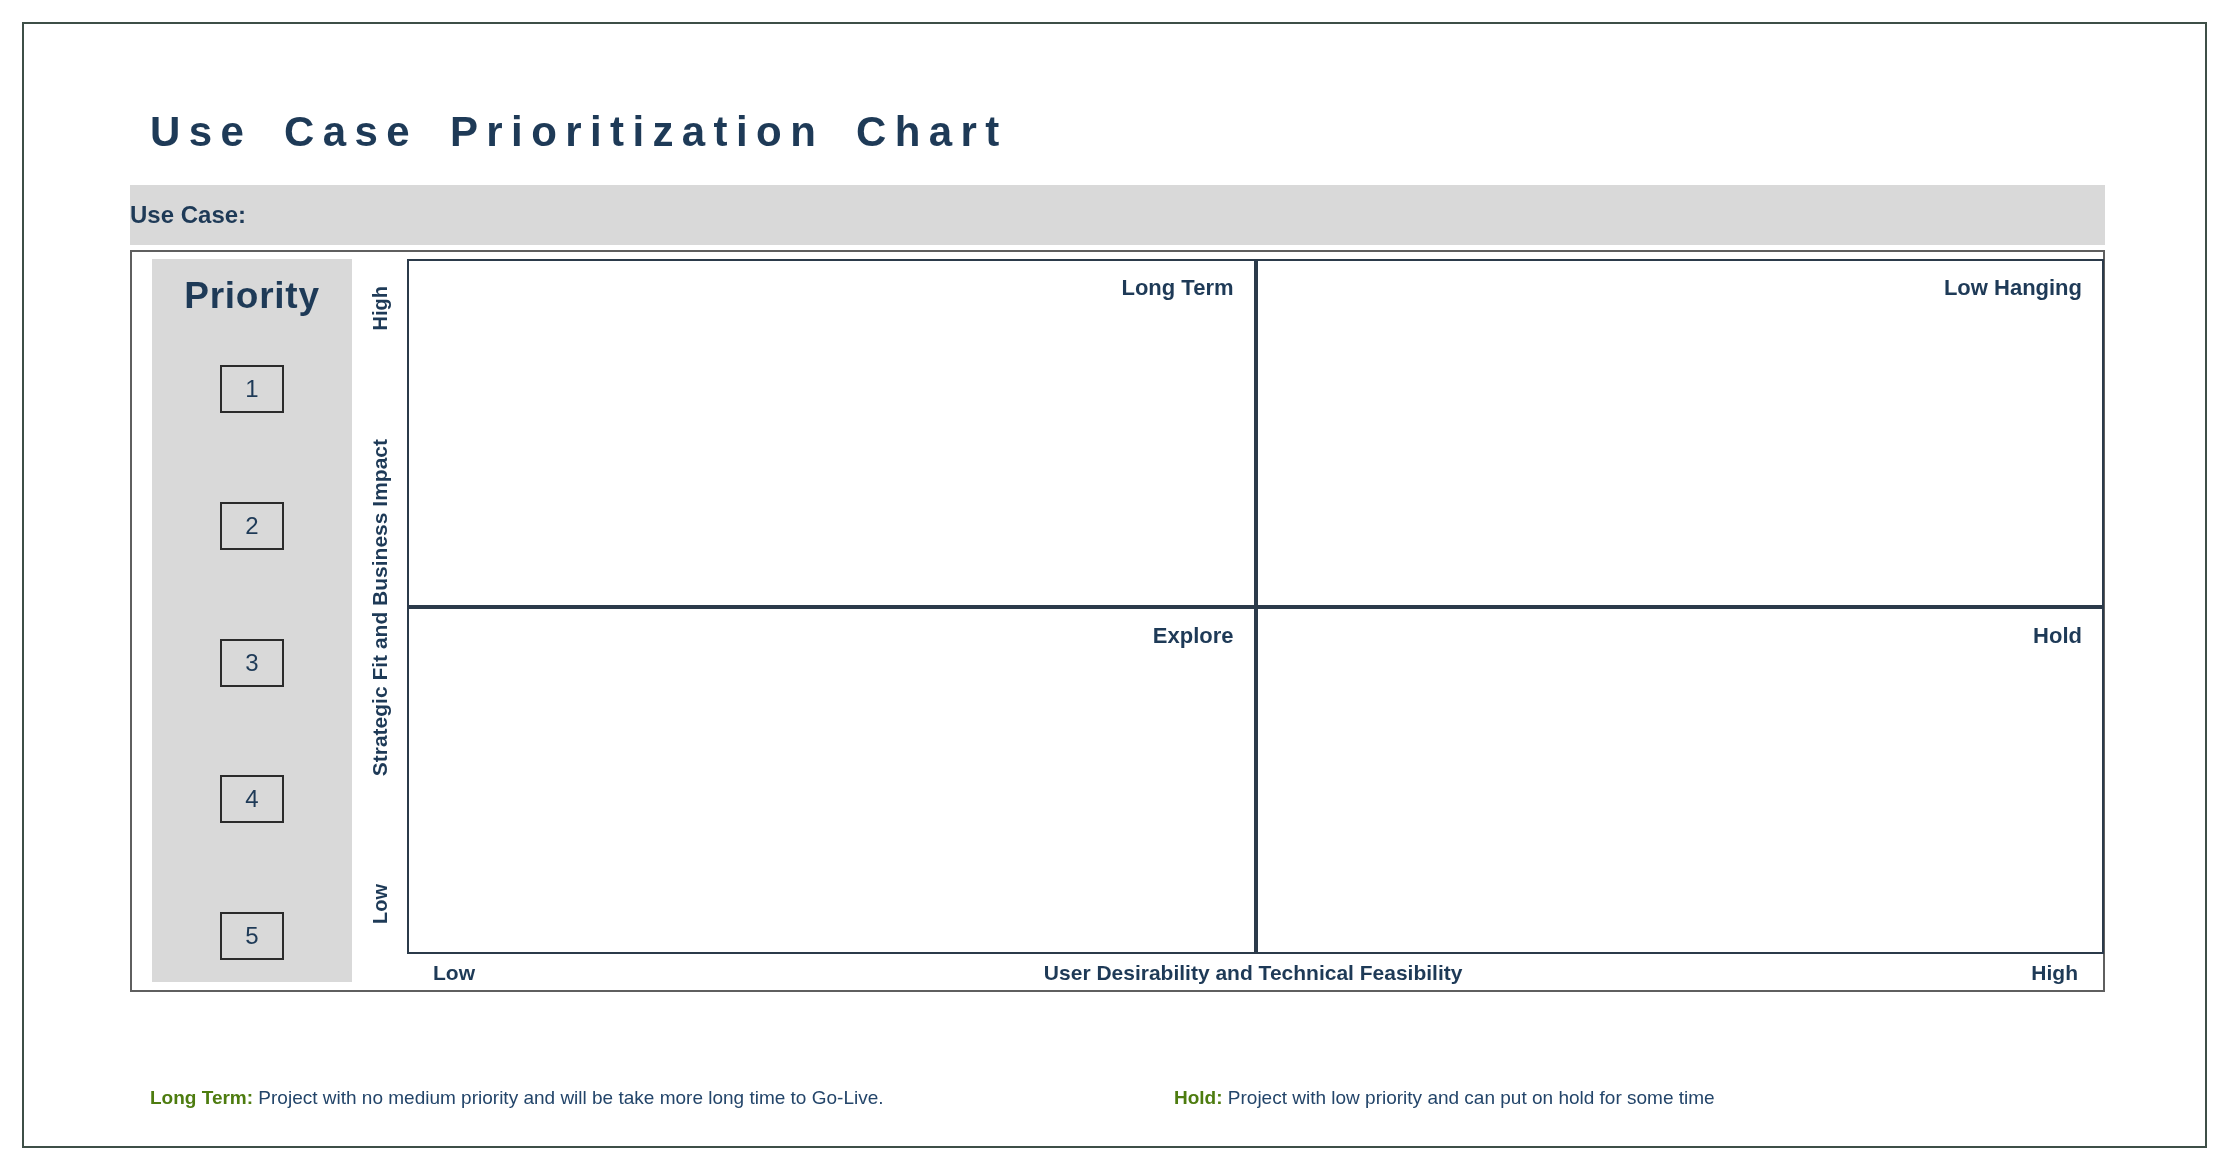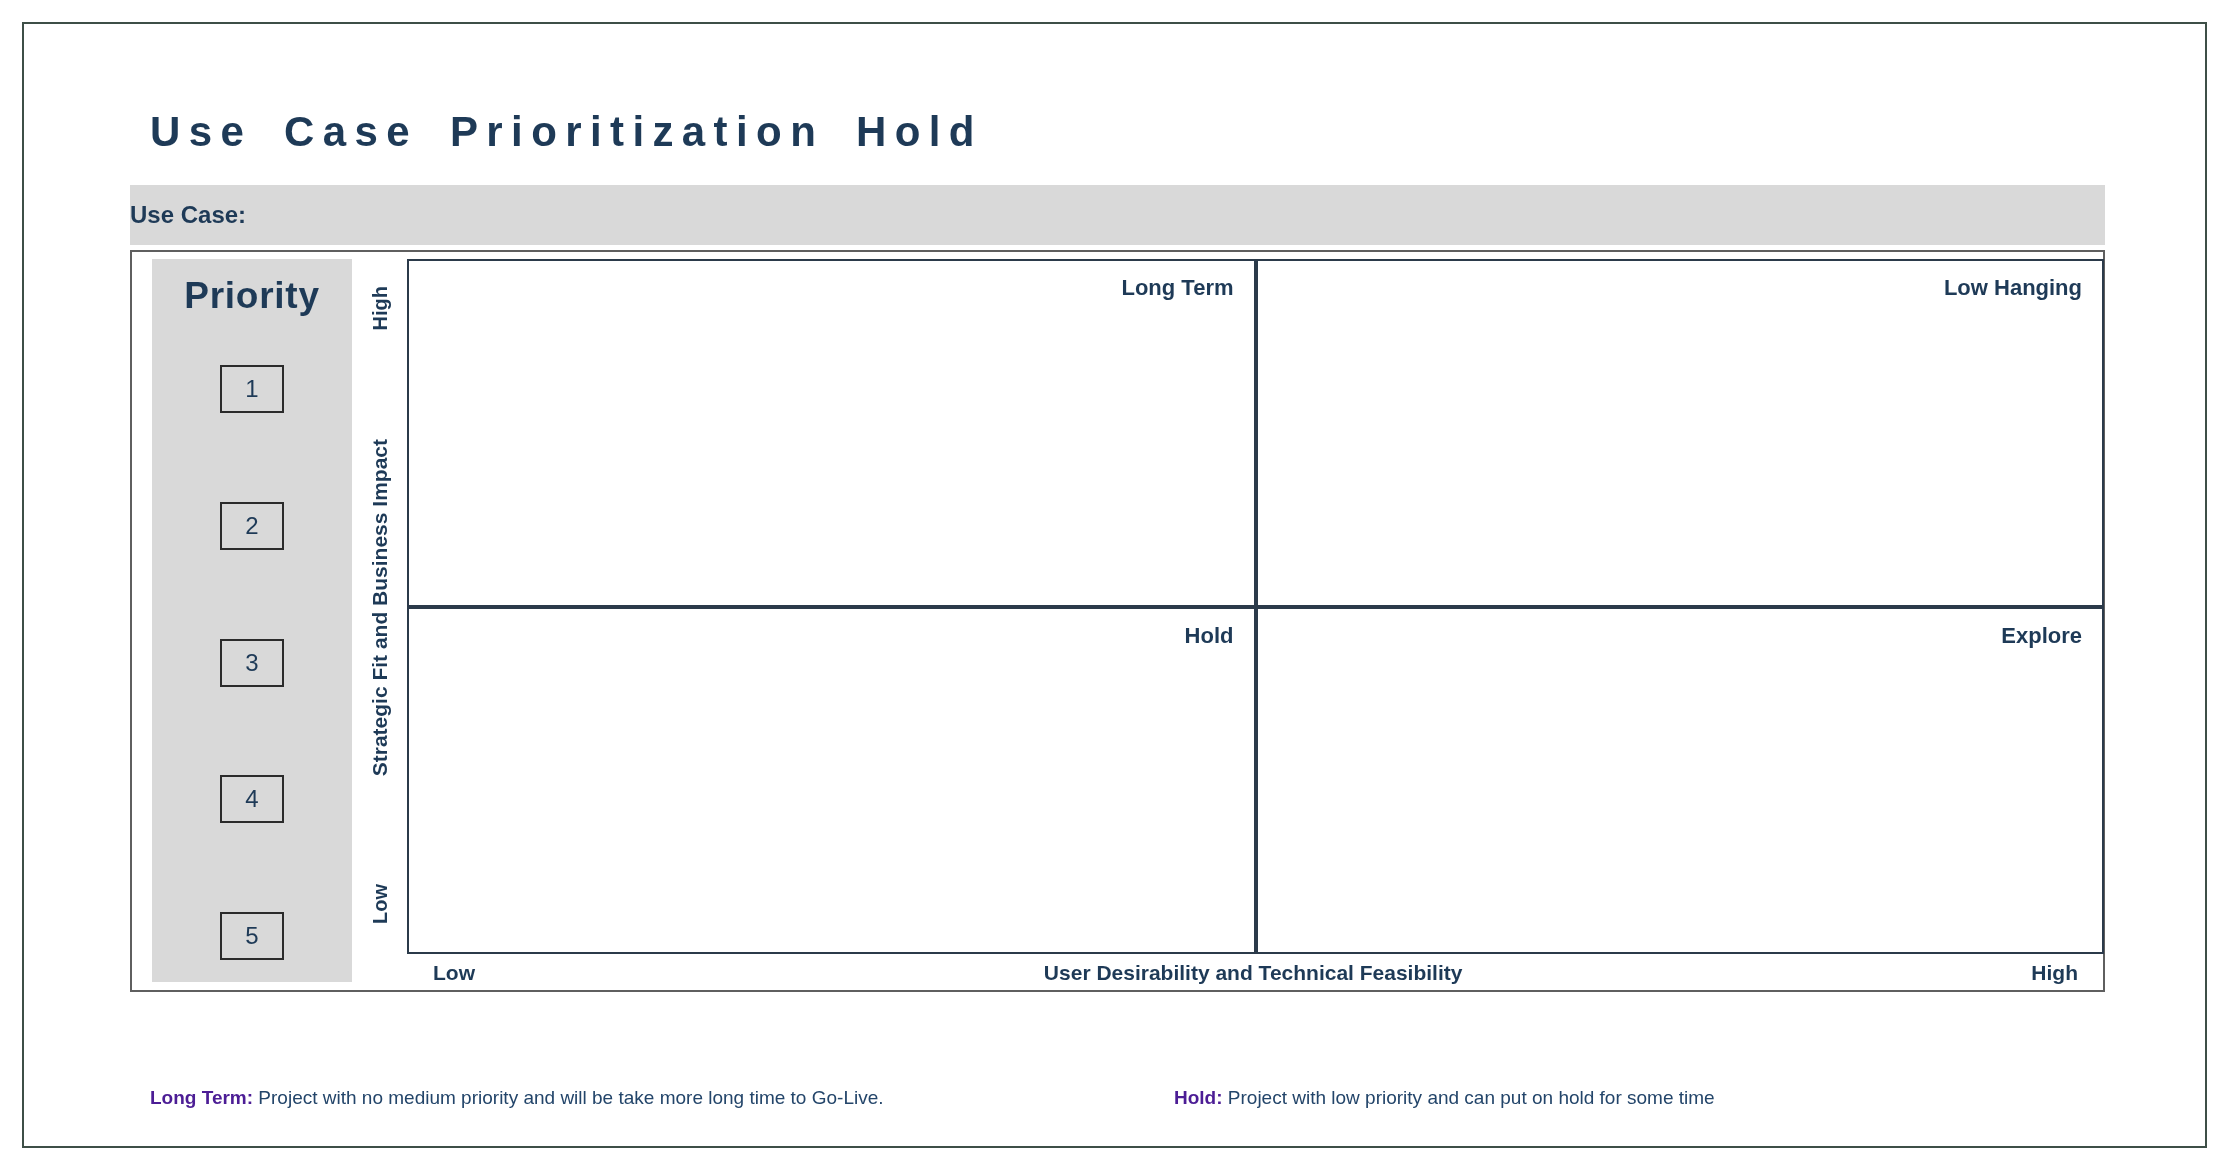--- a/index.html
+++ b/index.html
@@ -150,28 +150,28 @@
 
   .legend {
     position: absolute;
     top: 1058px;
     font-size: 19px;
     line-height: 32px;
     color: #23456a;
   }
   .legend.left { left: 126px; }
   .legend.right { left: 1150px; }
-  .legend b { color: #4c1d95; }
+  .legend b { color: #4d7c0f; }
 </style>
 </head>
 <body>
 
 <div class="frame">
 
-  <h1 class="page-title">Use Case Prioritization Hold</h1>
+  <h1 class="page-title">Use Case Prioritization Chart</h1>
 
   <div class="usecase-bar">
     <span class="uc-label">Use Case:</span>
     <span class="uc-value"></span>
   </div>
 
   <div class="chart">
 
     <div class="sidebar">
       <div class="sidebar-title">Priority</div>
@@ -191,24 +191,24 @@
     </div>
 
     <div class="grid">
       <div class="cell">
         <span class="qlabel">Long Term</span>
       </div>
       <div class="cell">
         <span class="qlabel">Low Hanging</span>
       </div>
       <div class="cell">
+        <span class="qlabel">Explore</span>
+      </div>
+      <div class="cell">
         <span class="qlabel">Hold</span>
-      </div>
-      <div class="cell">
-        <span class="qlabel">Explore</span>
       </div>
     </div>
 
     <div class="x-axis">
       <span>Low</span>
       <span>User Desirability and Technical Feasibility</span>
       <span>High</span>
     </div>
 
   </div>

